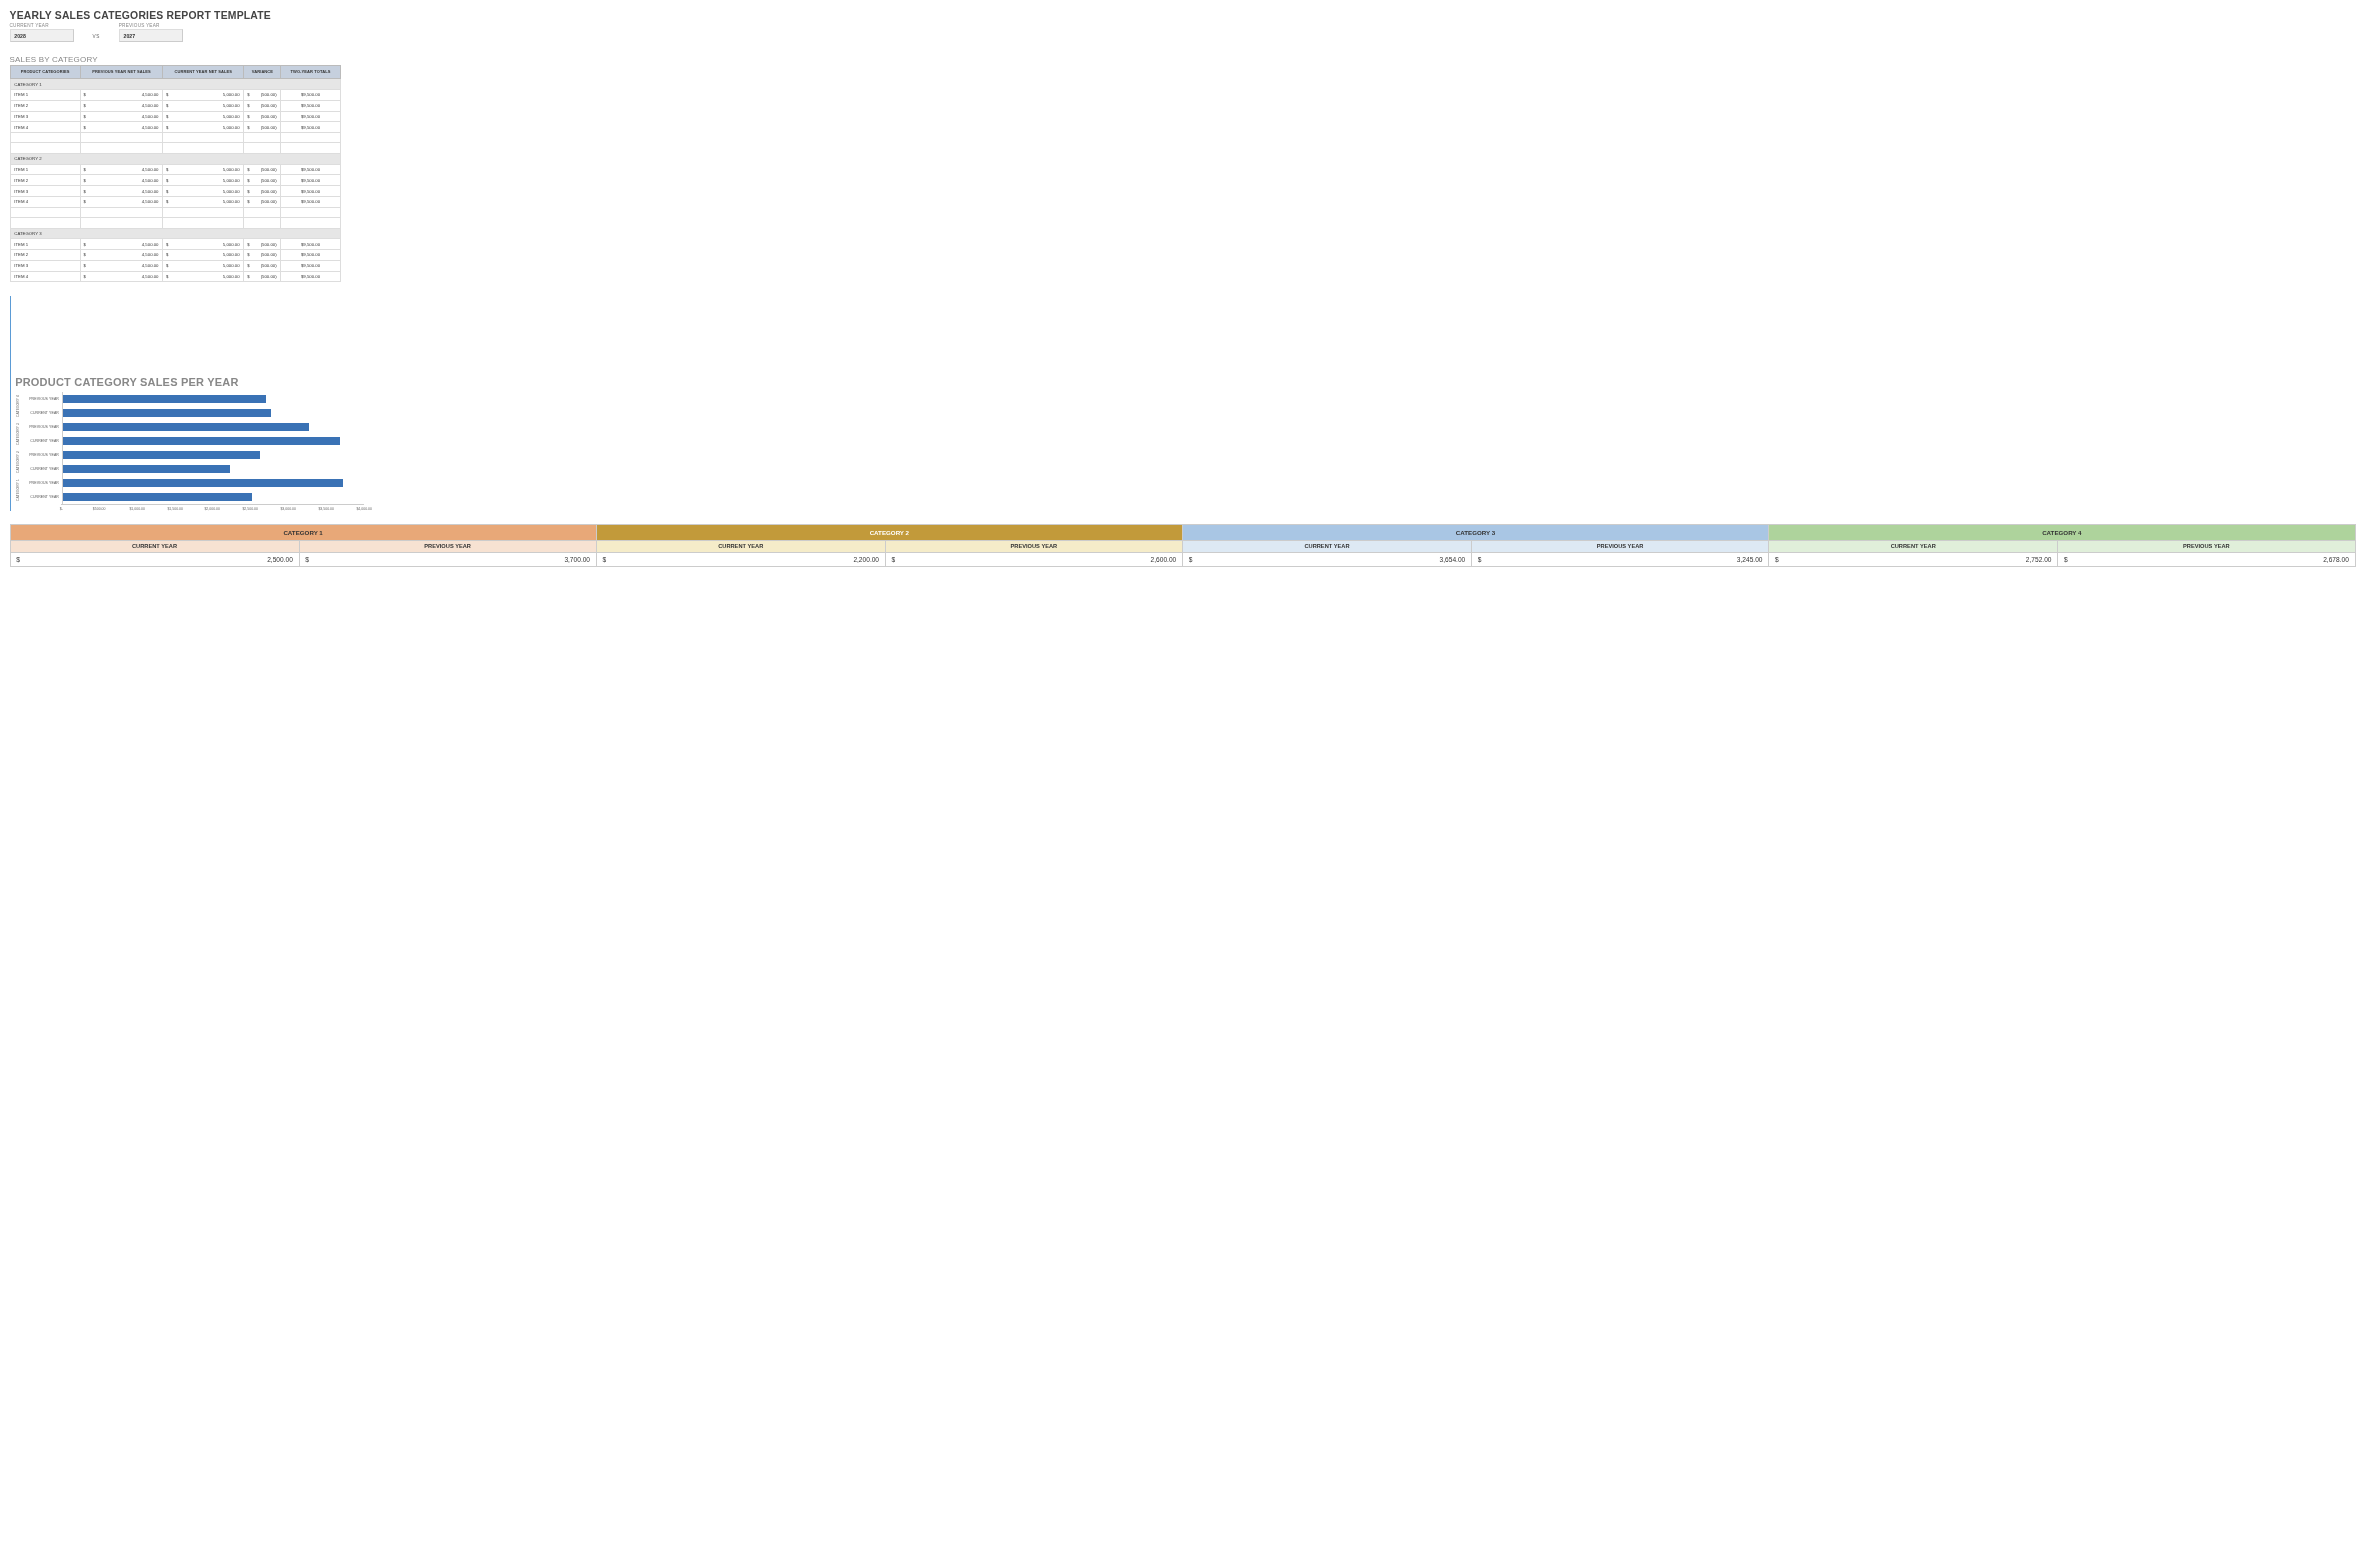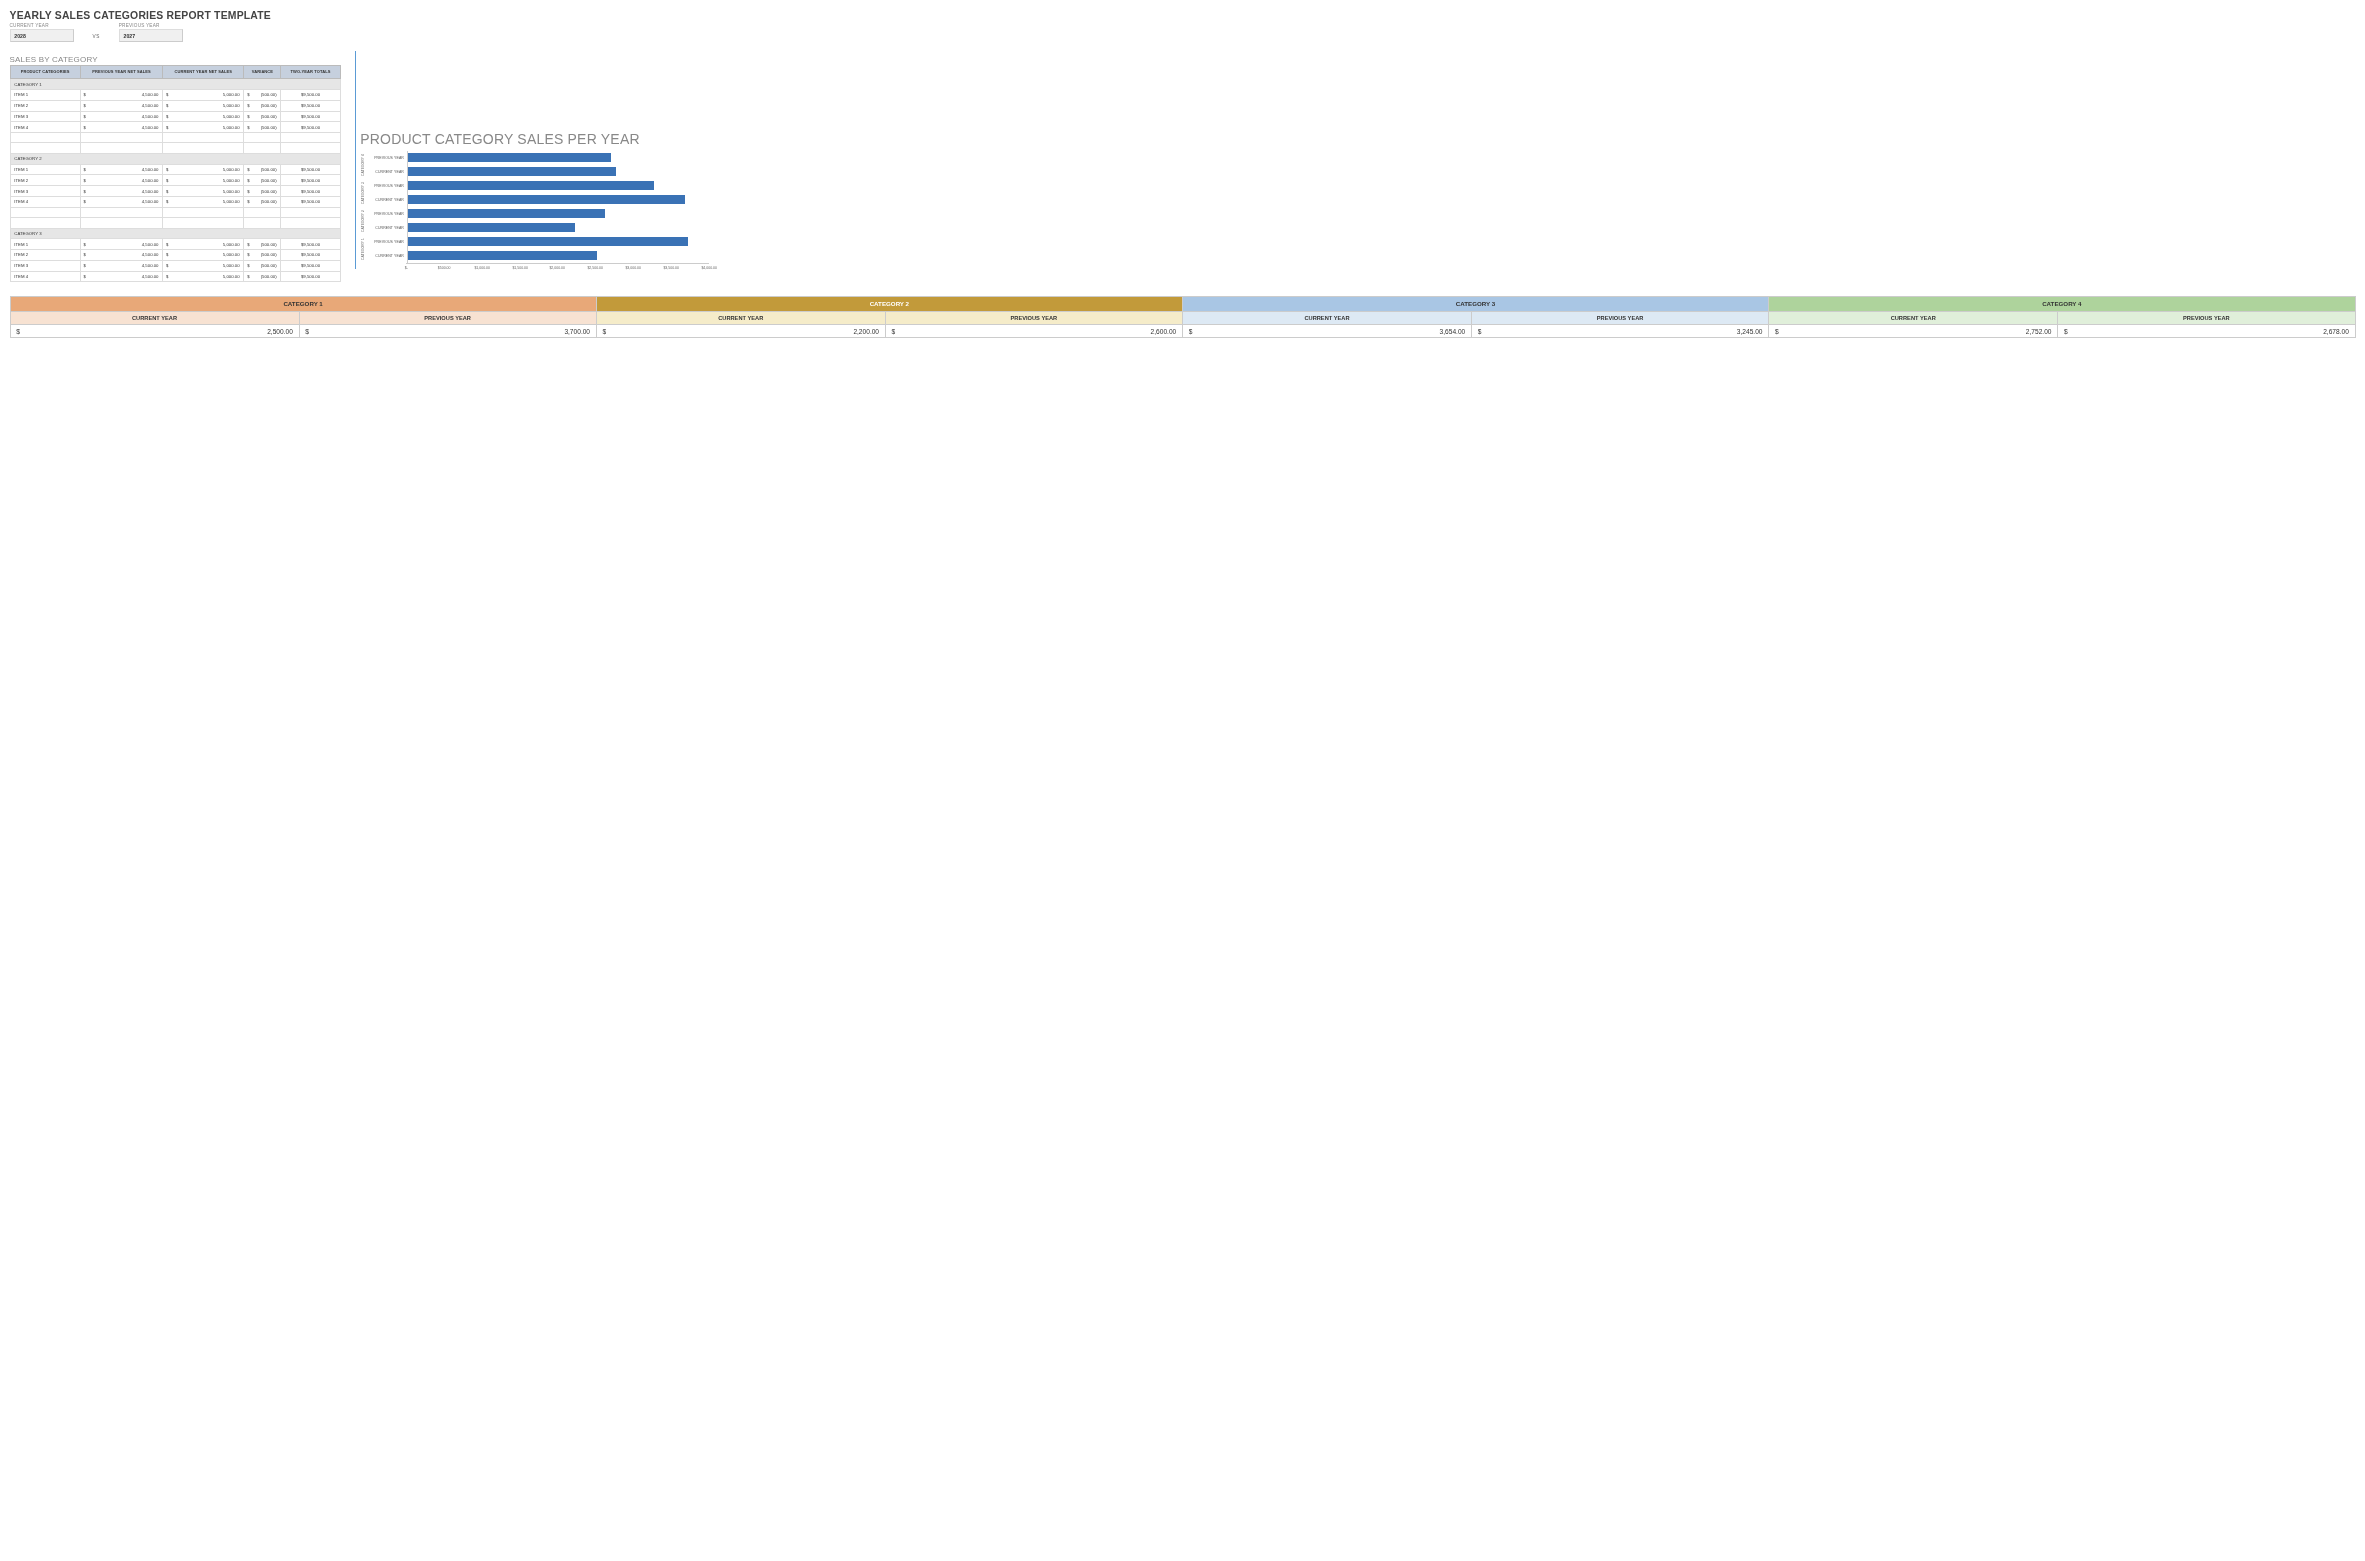--- a/index.html
+++ b/index.html
@@ -52,20 +52,21 @@
   .section-title {
     font-size: 8px;
     letter-spacing: 0.2px;
     color: #888;
     margin: 3.8px 0 0.9px 0;
   }
   .top-row {
     display: flex;
     gap: 14px;
     align-items: flex-start;
+    flex-direction: column;
   }
   .sales-table {
     border-collapse: collapse;
     width: 331px;
     font-size: 4.3px;
   }
   .sales-table th {
     background: #c6d0de;
     border: 0.5px solid #bbb;
     padding: 3.8px 2.8px;
@@ -98,24 +99,25 @@
   }
   .totals-cell { text-align: center; }
   .chart-area {
     flex: 1;
     padding-top: 80px;
     border-left: 0.5px solid #5b9bd5;
     padding-left: 4.7px;
     min-width: 360px;
   }
   .chart-title {
-    font-size: 14px;
+    font-size: 11px;
     letter-spacing: 0.2px;
     color: #888;
     margin-bottom: 3.8px;
+    font-weight: bold;
   }
   .chart-body {
     display: flex;
     font-size: 3.8px;
   }
   .chart-groups {
     display: flex;
     flex-direction: column-reverse;
   }
   .chart-group {

